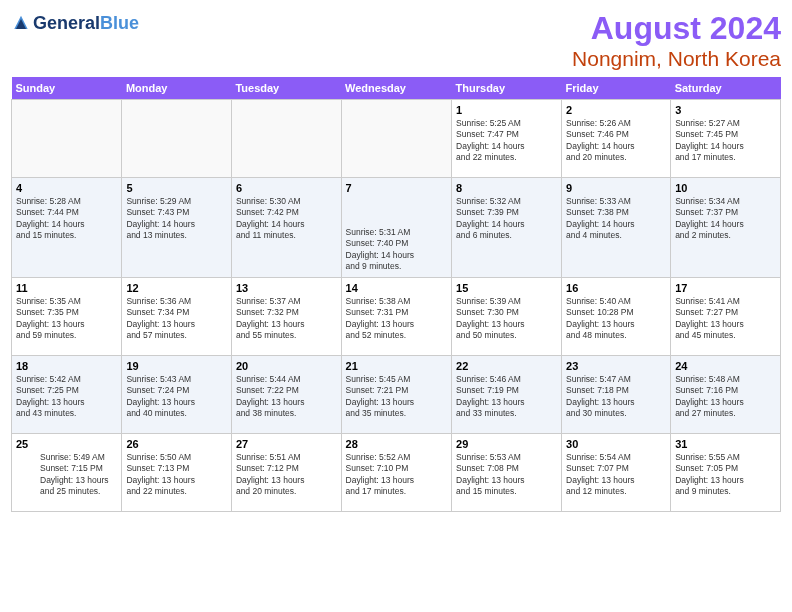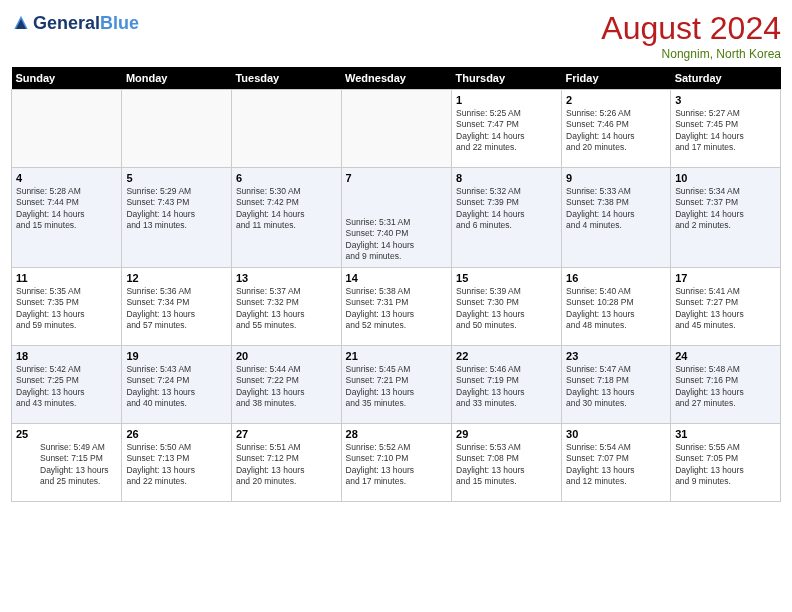--- a/index.html
+++ b/index.html
@@ -37,34 +37,34 @@
     .logo-icon {
       width: 20px;
       height: 20px;
       margin-right: 2px;
     }
     .title-block {
       text-align: right;
     }
     .main-title {
       font-size: 32px;
-      font-weight: normal;
-      color: #b91c1c;
+      font-weight: bold;
+      color: #8b5cf6;
     }
     .subtitle {
-      font-size: 12px;
-      color: #4d7c0f;
+      font-size: 21px;
+      color: #c2410c;
     }
     table {
       width: 100%;
       border-collapse: collapse;
       font-size: 9.5px;
     }
     thead tr th {
-      background-color: #000000;
+      background-color: #8b5cf6;
       color: #fff;
       padding: 5px 4px;
       text-align: left;
       font-size: 11px;
       font-weight: bold;
     }
     tbody tr td {
       border: 1px solid #ccc;
       padding: 4px 4px;
       vertical-align: top;

